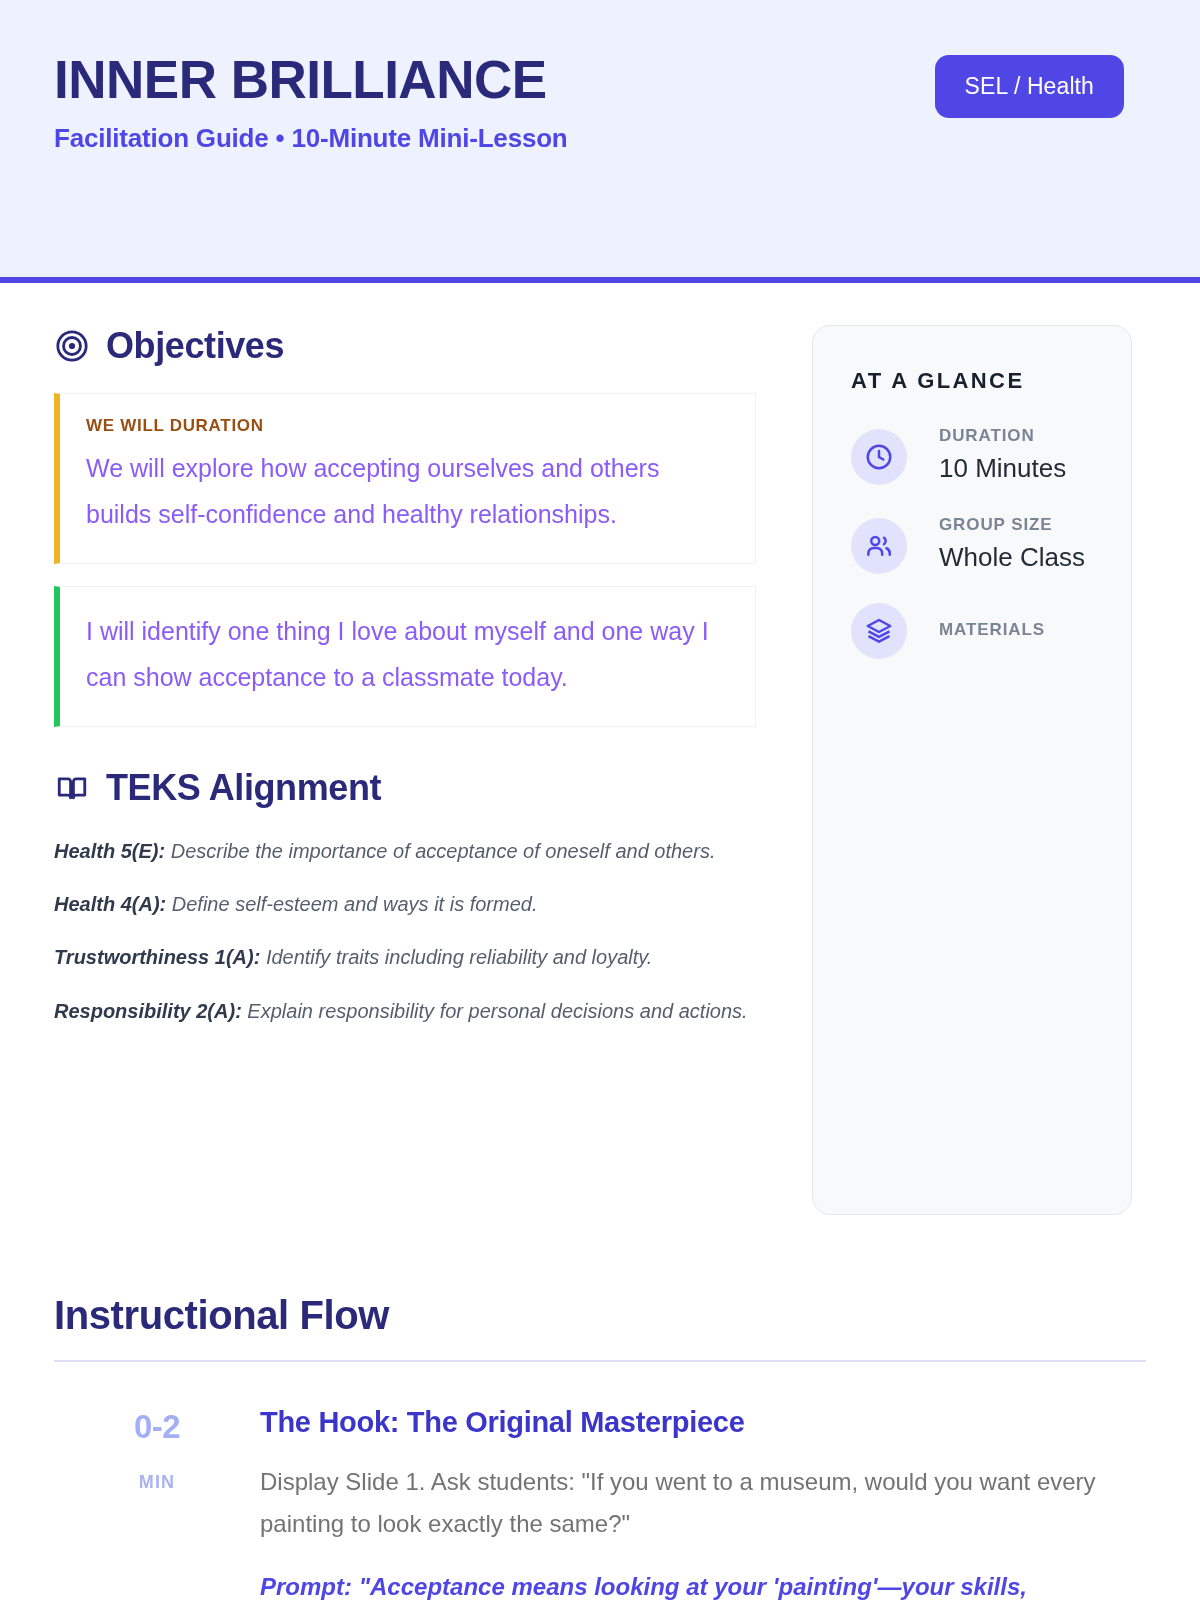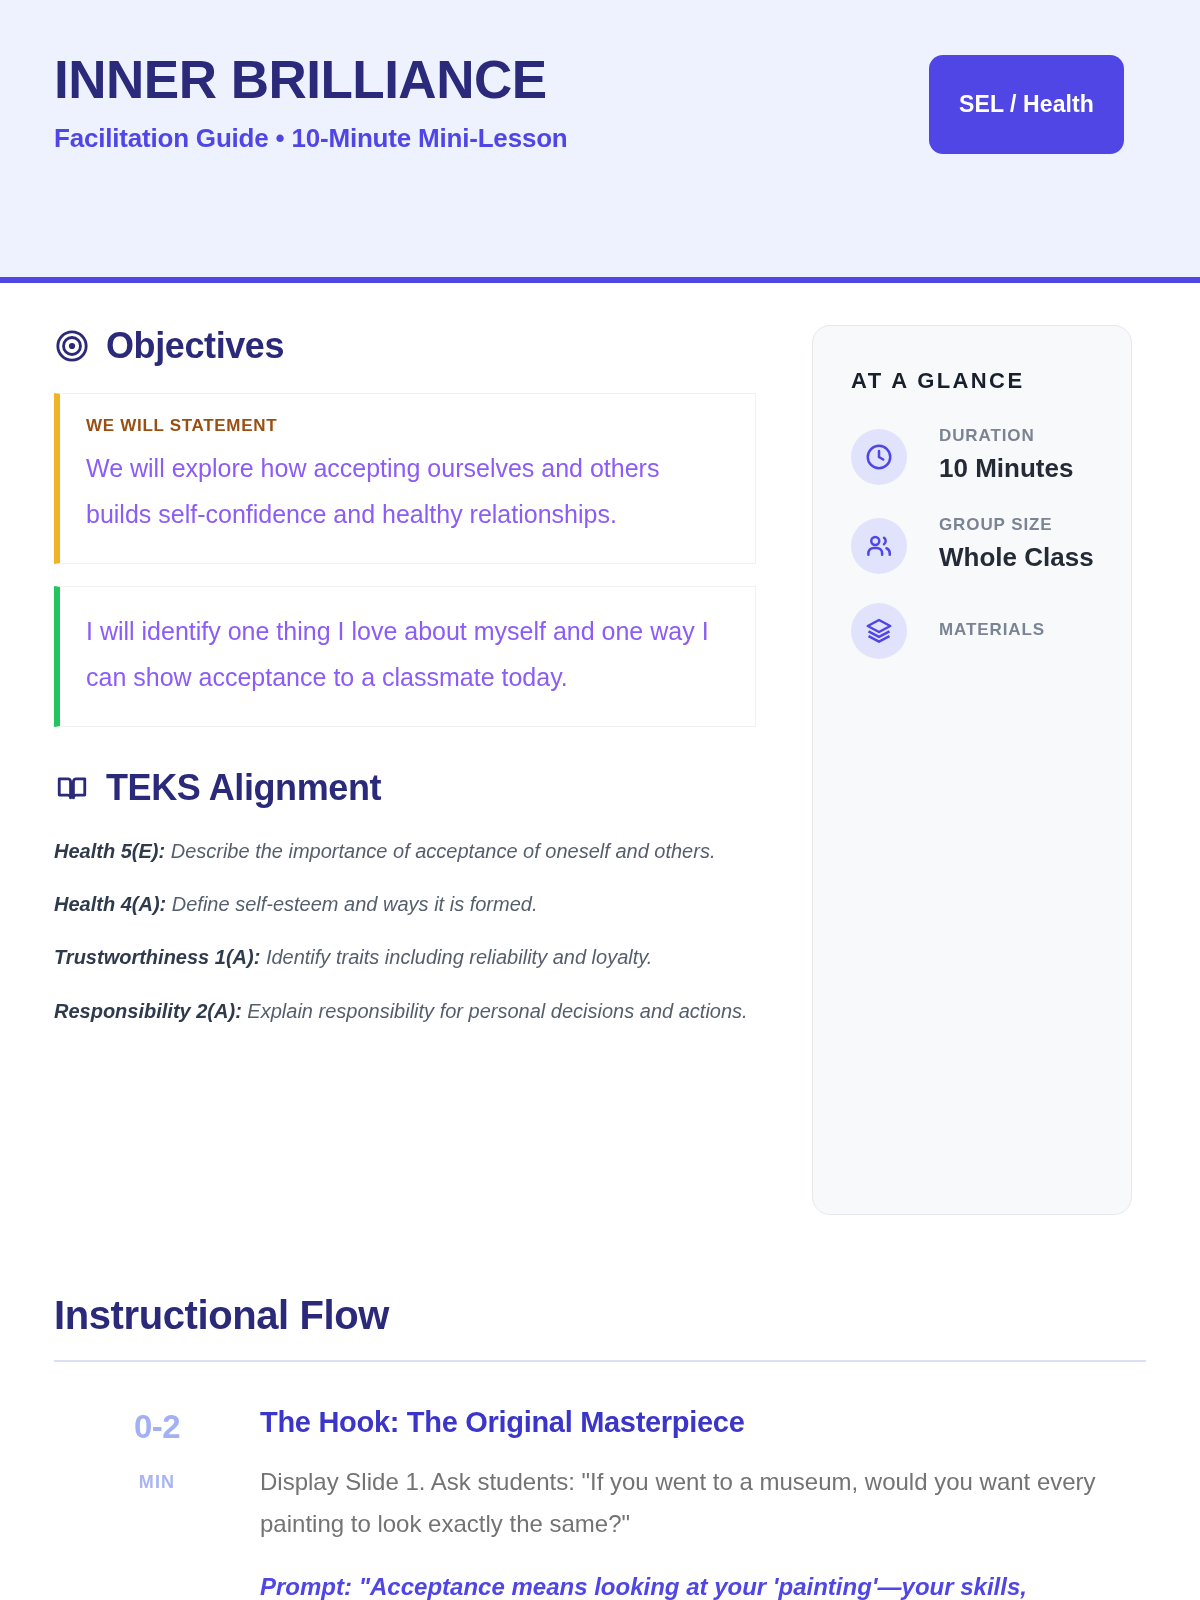--- a/index.html
+++ b/index.html
@@ -34,22 +34,22 @@
     color: #4f46e5;
     letter-spacing: -0.2px;
   }
   .header-badge {
     position: absolute;
     top: 55px;
     right: 76px;
     background: #4f46e5;
     color: #ffffff;
     font-size: 23px;
-    font-weight: 700;
-    padding: 36px 30px;
+    font-weight: 400;
+    padding: 18px 30px;
     border-radius: 14px;
     letter-spacing: 0.1px;
   }
 
   
   .body-wrap {
     padding: 42px 54px 0 54px;
   }
   .columns {
     display: flex;
@@ -149,21 +149,21 @@
   .glance-meta { min-width: 0; }
   .glance-label {
     font-size: 17px;
     font-weight: 700;
     letter-spacing: 0.9px;
     color: #7b8494;
     margin-bottom: 3px;
   }
   .glance-value {
     font-size: 26px;
-    font-weight: 700;
+    font-weight: 400;
     color: #242b37;
     line-height: 1.52;
   }
 
   
   .flow-wrap { margin-top: 78px; }
   .flow-title {
     font-size: 40px;
     font-weight: 700;
     color: #2b2a7a;
@@ -239,21 +239,21 @@
           <svg width="34" height="34" viewBox="0 0 24 24" fill="none" stroke="#2b2a7a" stroke-width="2">
             <circle cx="12" cy="12" r="10"></circle>
             <circle cx="12" cy="12" r="6"></circle>
             <circle cx="12" cy="12" r="2.2" fill="#2b2a7a" stroke="none"></circle>
           </svg>
         </span>
         <span class="sec-title">Objectives</span>
       </div>
 
       <div class="obj-card">
-        <div class="obj-label">WE WILL STATEMENT</div>
+        <div class="obj-label">WE WILL DURATION</div>
         <div class="obj-text">We will explore how accepting ourselves and others builds self-confidence and healthy relationships.</div>
       </div>
 
       <div class="obj-card green">
         <div class="obj-text">I will identify one thing I love about myself and one way I can show acceptance to a classmate today.</div>
       </div>
 
       <div class="teks-block">
         <div class="sec-head">
           <span class="sec-icon">

